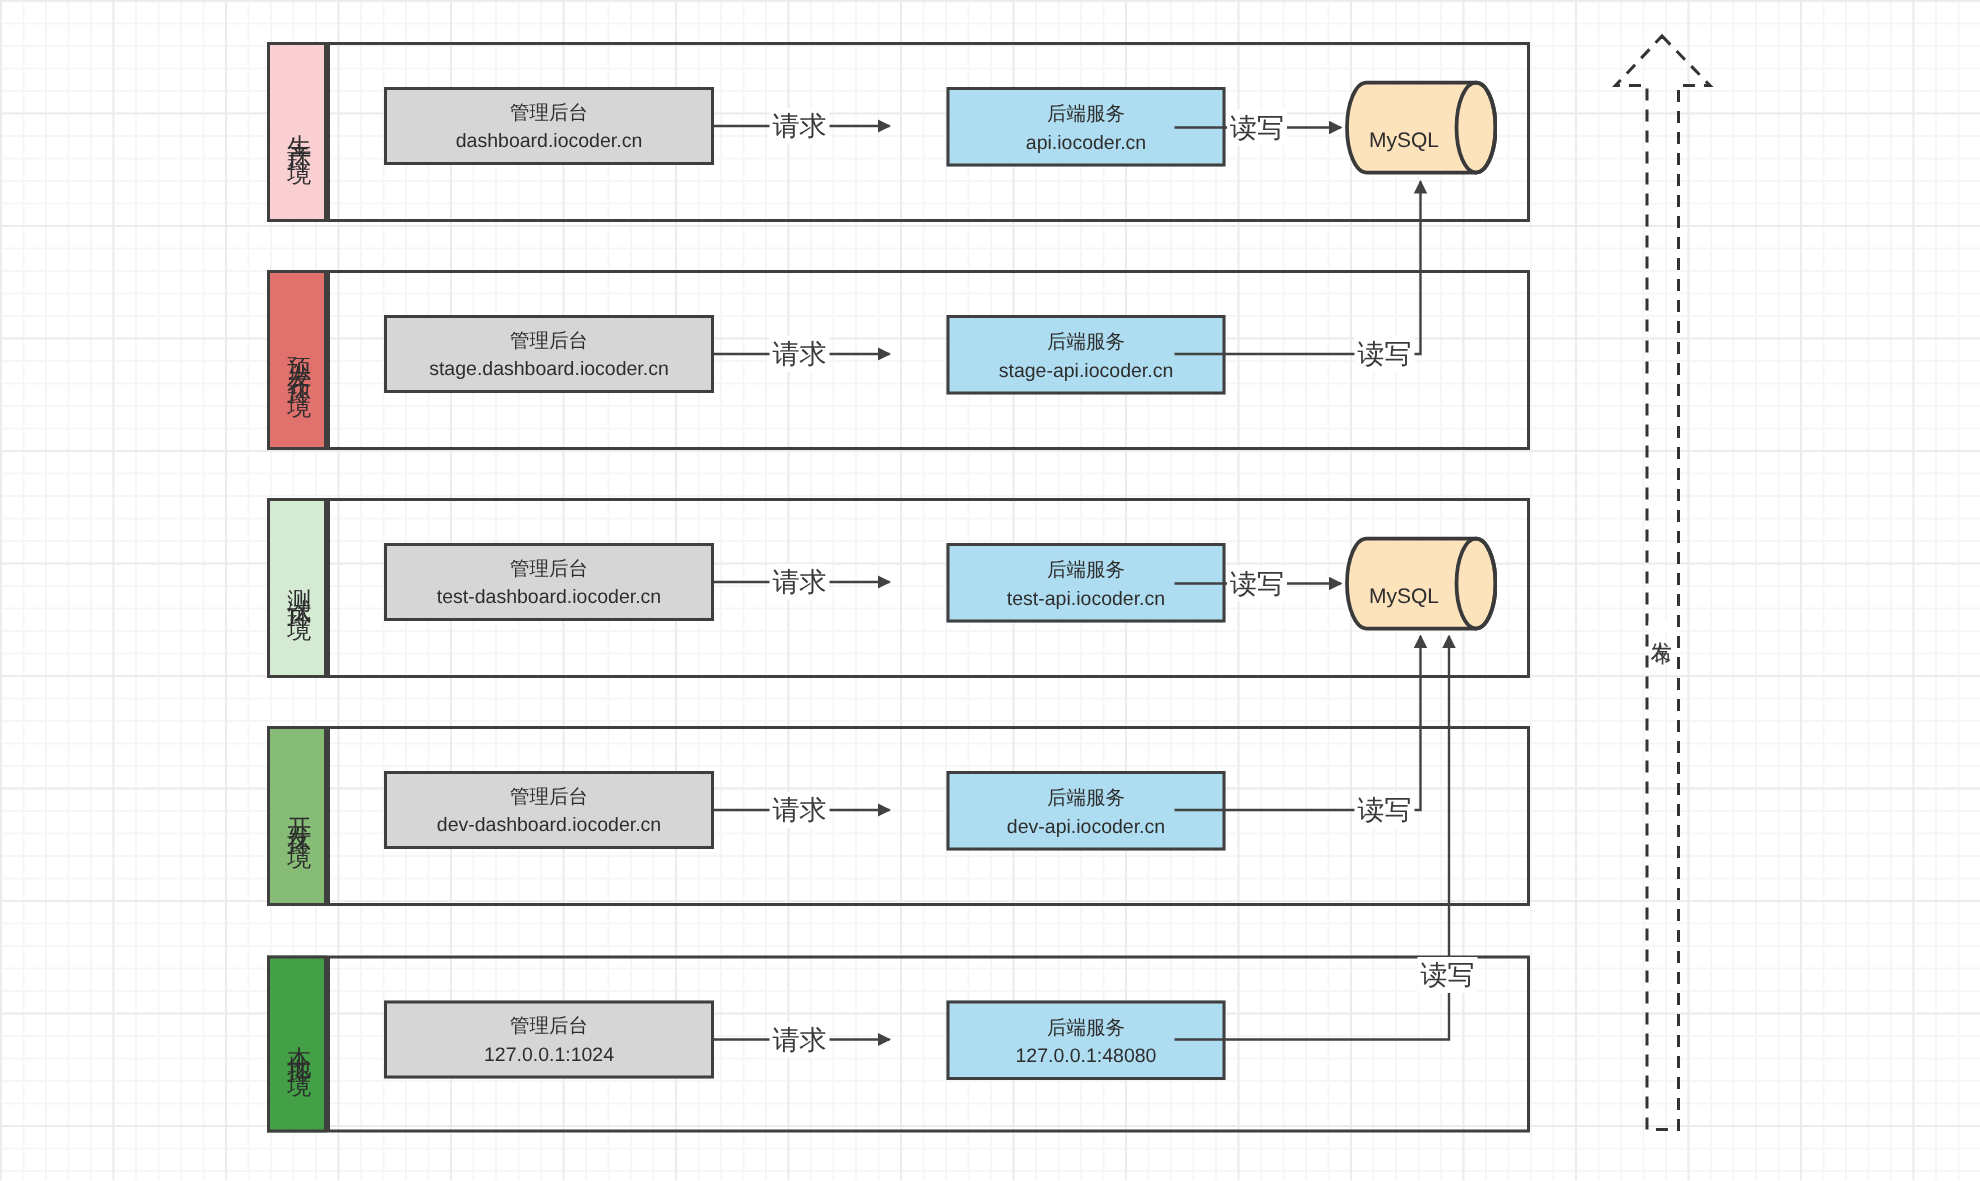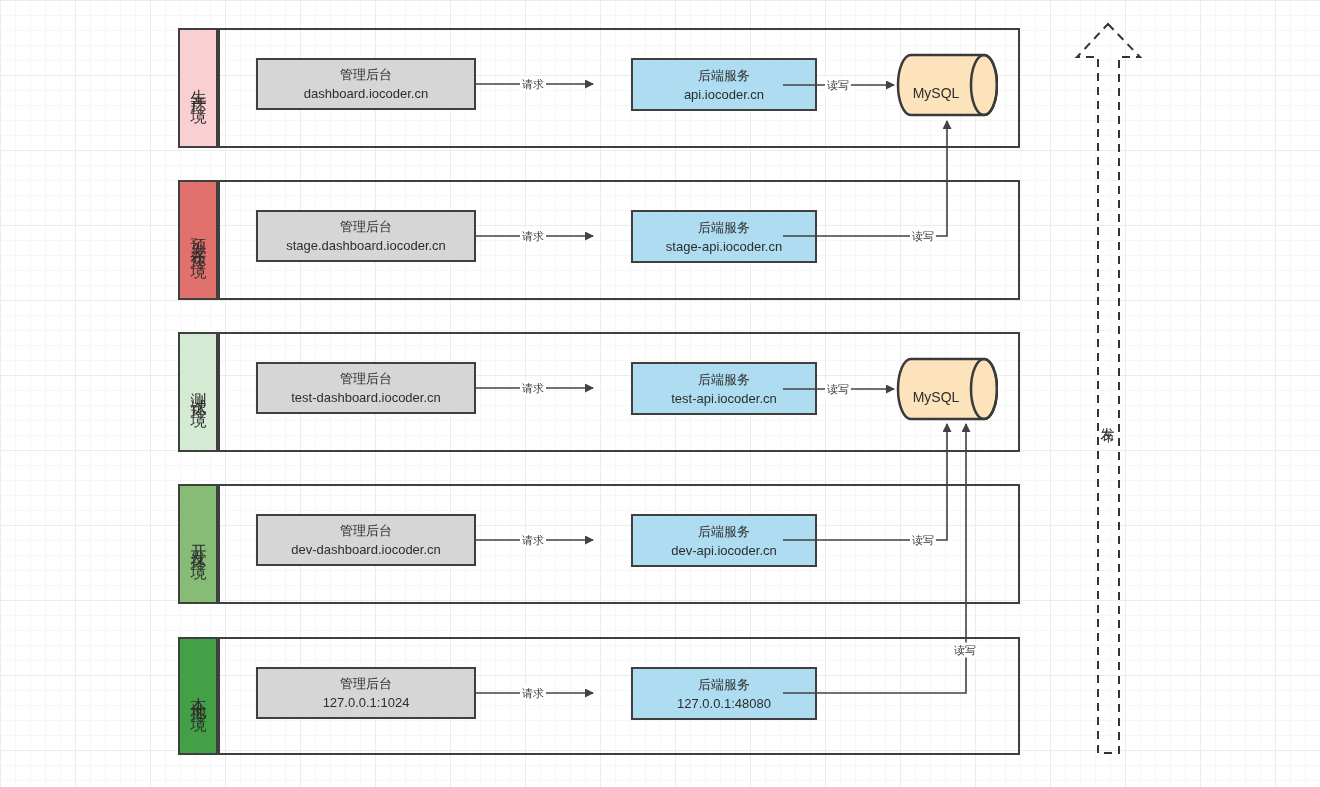--- a/index.html
+++ b/index.html
@@ -38,21 +38,21 @@
   .db {
     position:absolute; left:896px; width:102px; height:64px;
   }
   .db .db-label {
     position:absolute; left:0; top:0; width:80px; height:80px;
     display:flex; align-items:center; justify-content:center;
     font-size:14px; color:#2d2d2d;
   }
   .conn-label {
     position:absolute; transform:translate(-50%,-50%);
-    background:#ffffff; padding:0 2px; font-size:11px; color:#3a3a3a;
+    background:#ffffff; padding:0 2px; font-size:18px; color:#3a3a3a;
     white-space:nowrap;
   }
   .publish-label {
     position:absolute; transform:translate(-50%,-50%);
     background:#ffffff; padding:2px 0; font-size:14px; color:#3a3a3a;
     writing-mode:vertical-lr; text-orientation:upright; letter-spacing:2px;
   }
   svg.overlay {
     position:absolute; left:0; top:0; width:1320px; height:787px;
     pointer-events:none;

